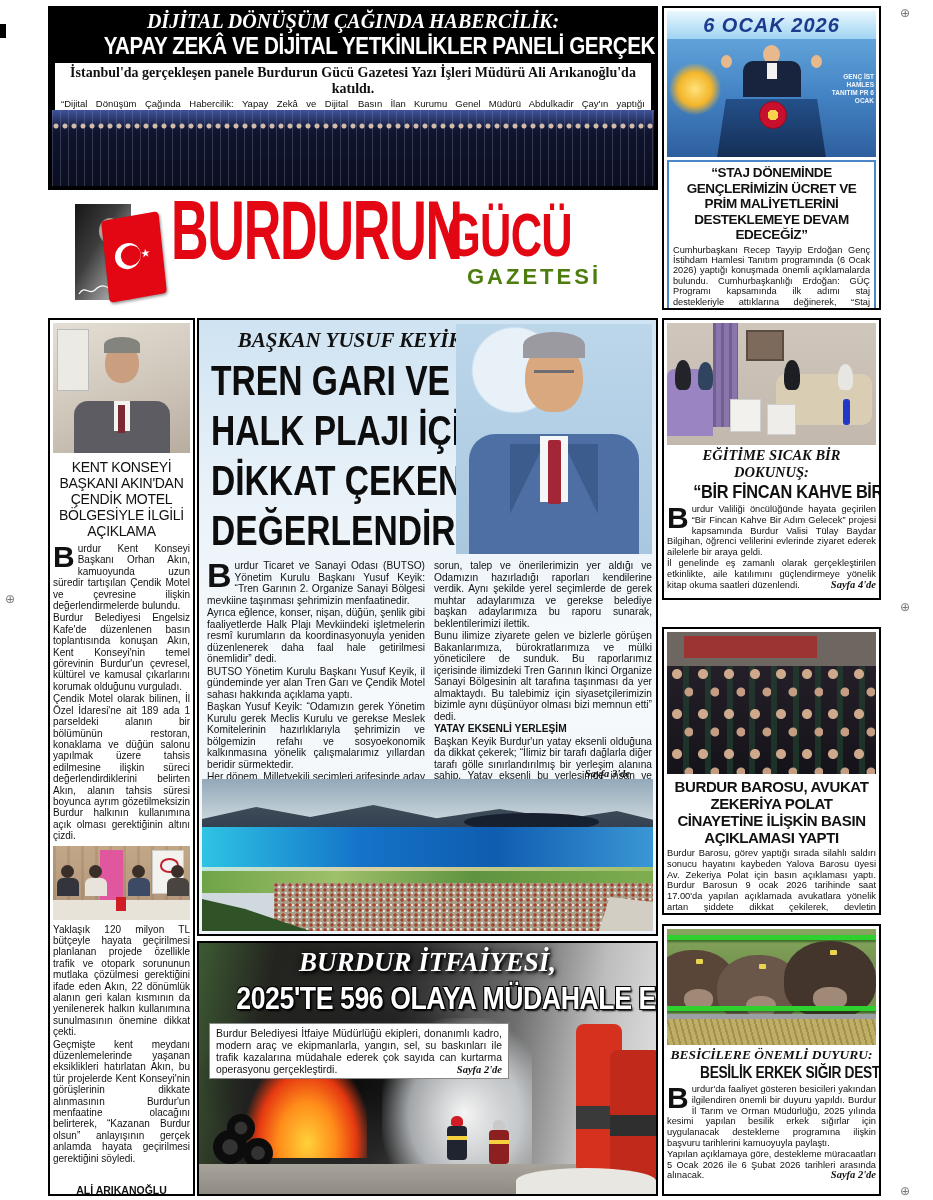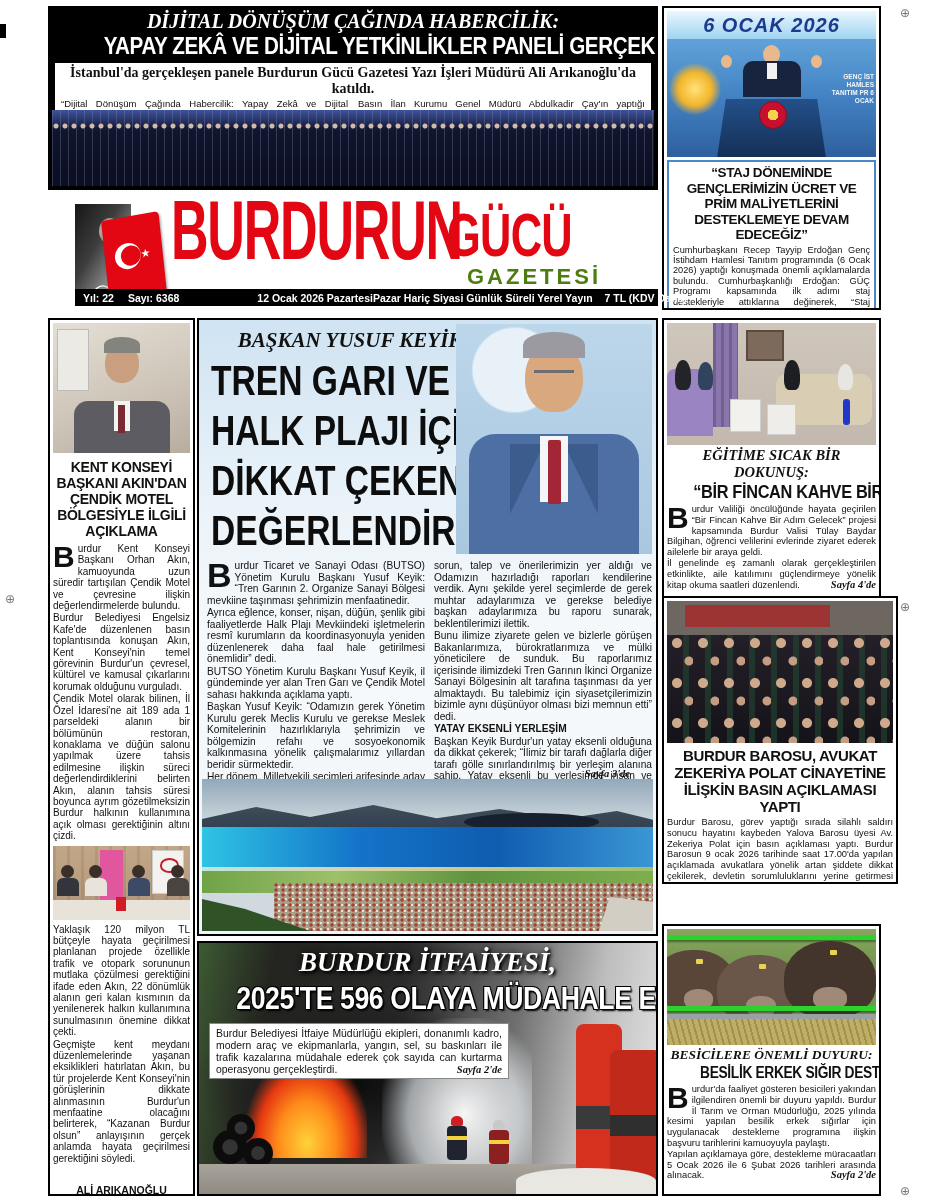--- a/index.html
+++ b/index.html
@@ -78,21 +78,21 @@
 
   
   .kent-box{left:48px;top:318px;width:147px;height:878px;padding:3px;}
   .photo-portrait{height:130px;background:linear-gradient(160deg,#e4ded4 0%,#cfc6ba 55%,#b8ac9e 100%);}
   .pt-window{position:absolute;left:4px;top:6px;width:30px;height:60px;background:#eceae4;border:1px solid #bbb;}
   .pt-suit{position:absolute;left:50%;bottom:0;width:96px;height:52px;margin-left:-48px;border-radius:14px 14px 0 0;background:#5c5c62;}
   .pt-shirt{position:absolute;left:50%;bottom:22px;width:16px;height:30px;margin-left:-8px;background:#f4f4f2;}
   .pt-tie{position:absolute;left:50%;bottom:20px;width:7px;height:28px;margin-left:-3.5px;background:#7a2a33;}
   .pt-head{position:absolute;left:50%;top:20px;width:34px;height:40px;margin-left:-17px;border-radius:50% 50% 46% 46%;background:#c99f80;}
   .pt-hair{position:absolute;left:50%;top:14px;width:36px;height:16px;margin-left:-18px;border-radius:50% 50% 0 0;background:#84847e;}
-  .kent-head{font-weight:bold;font-size:14px;line-height:16px;text-align:center;margin:6px 0 4px;letter-spacing:-0.3px;}
+  .kent-head{font-weight:normal;font-size:14px;line-height:16px;text-align:center;margin:6px 0 4px;letter-spacing:-0.3px;}
   .kent-body{font-size:10px;line-height:11.4px;}
   .kent-body p{margin:0 0 1px;}
   .photo-press{height:74px;margin:4px 0;background:
       repeating-linear-gradient(90deg,rgba(90,60,30,.12) 0 3px,transparent 3px 14px),
       linear-gradient(180deg,#c2a787 0%,#b0937a 100%);}
   .pr-banner{position:absolute;left:34%;top:4px;width:17%;height:72%;background:#e0569f;}
   .pr-roll{position:absolute;left:72%;top:4px;width:22%;height:58%;background:#f4f2ee;border:1px solid #ccc;}
   .pr-logo{position:absolute;left:25%;top:18%;width:50%;height:24%;border:2px solid #c01f2e;border-radius:50%;}
   .pr-table{position:absolute;left:0;bottom:0;width:100%;height:26%;background:#e8e3d8;}
   .pr-flag{position:absolute;left:46%;bottom:12%;width:10px;height:14px;background:#d01c24;}
@@ -177,21 +177,21 @@
   .lv-curt{position:absolute;left:22%;top:0;width:12%;height:85%;background:
     repeating-linear-gradient(90deg,rgba(0,0,0,.18) 0 3px,transparent 3px 8px),#8a76ad;}
   .lv-pic{position:absolute;left:38%;top:6%;width:16%;height:22%;background:#7d6a5a;border:2px solid #5a4c40;}
   .lv-chair{position:absolute;left:0;top:38%;width:22%;height:55%;background:#9a85c2;border-radius:8px 8px 0 0;}
   .lv-couch{position:absolute;left:52%;top:42%;width:46%;height:42%;background:#d9cdb4;border-radius:10px;}
   .lv-table1{position:absolute;left:30%;top:62%;width:14%;height:26%;background:#f2f1ee;border:1px solid #cfcfcf;}
   .lv-table2{position:absolute;left:48%;top:66%;width:13%;height:24%;background:#eeede9;border:1px solid #cfcfcf;}
   .lv-fig{position:absolute;border-radius:50% 50% 30% 30%;}
   .lv-blue{position:absolute;left:84%;top:62%;width:7px;height:26px;background:#2336cc;border-radius:3px;}
 
-  .baro-box{left:662px;top:596px;width:236px;height:288px;padding:3px;}
+  .baro-box{left:662px;top:627px;width:219px;height:288px;padding:3px;}
   .photo-lawyers{height:142px;background:#6e6661;}
   .lw-banner{position:absolute;left:8%;top:4px;width:64%;height:22px;background:#9c3434;}
   .lw-crowd{position:absolute;left:0;bottom:0;width:100%;height:76%;
     background:
       radial-gradient(circle 4.5px at 10px 8px,#cfa98c 4.5px,transparent 5.5px),
       radial-gradient(circle 4px at 22px 26px,#c49d82 4px,transparent 5px),
       repeating-linear-gradient(90deg,transparent 0 16px,rgba(34,74,52,.55) 16px 22px),
       linear-gradient(180deg,#241f28 0%,#15131a 100%);
     background-size:26px 40px,26px 40px,auto,auto;}
 
@@ -261,27 +261,20 @@
       </svg>
     </div>
     <div class="flag">
       <div class="flag-c1"></div>
       <div class="flag-c2"></div>
       <div class="flag-star">★</div>
     </div>
     <div class="mh-main">BURDURUN</div>
     <div class="mh-second">GÜCÜ</div>
     <div class="mh-sub">GAZETESİ</div>
-    <div class="mh-bar">
-      <span>Yıl: 22</span>
-      <span class="gap1">Sayı: 6368</span>
-      <span class="mid">12 Ocak 2026 Pazartesi</span>
-      <span class="right1">Pazar Hariç Siyasi Günlük Süreli Yerel Yayın</span>
-      <span class="gap2">7 TL (KDV Dahil)</span>
-    </div>
   </div>
 
   <div class="box kent-box">
     <div class="photo photo-portrait">
       <div class="pt-window"></div>
       <div class="pt-suit"></div>
       <div class="pt-shirt"></div>
       <div class="pt-tie"></div>
       <div class="pt-head"></div>
       <div class="pt-hair"></div>

